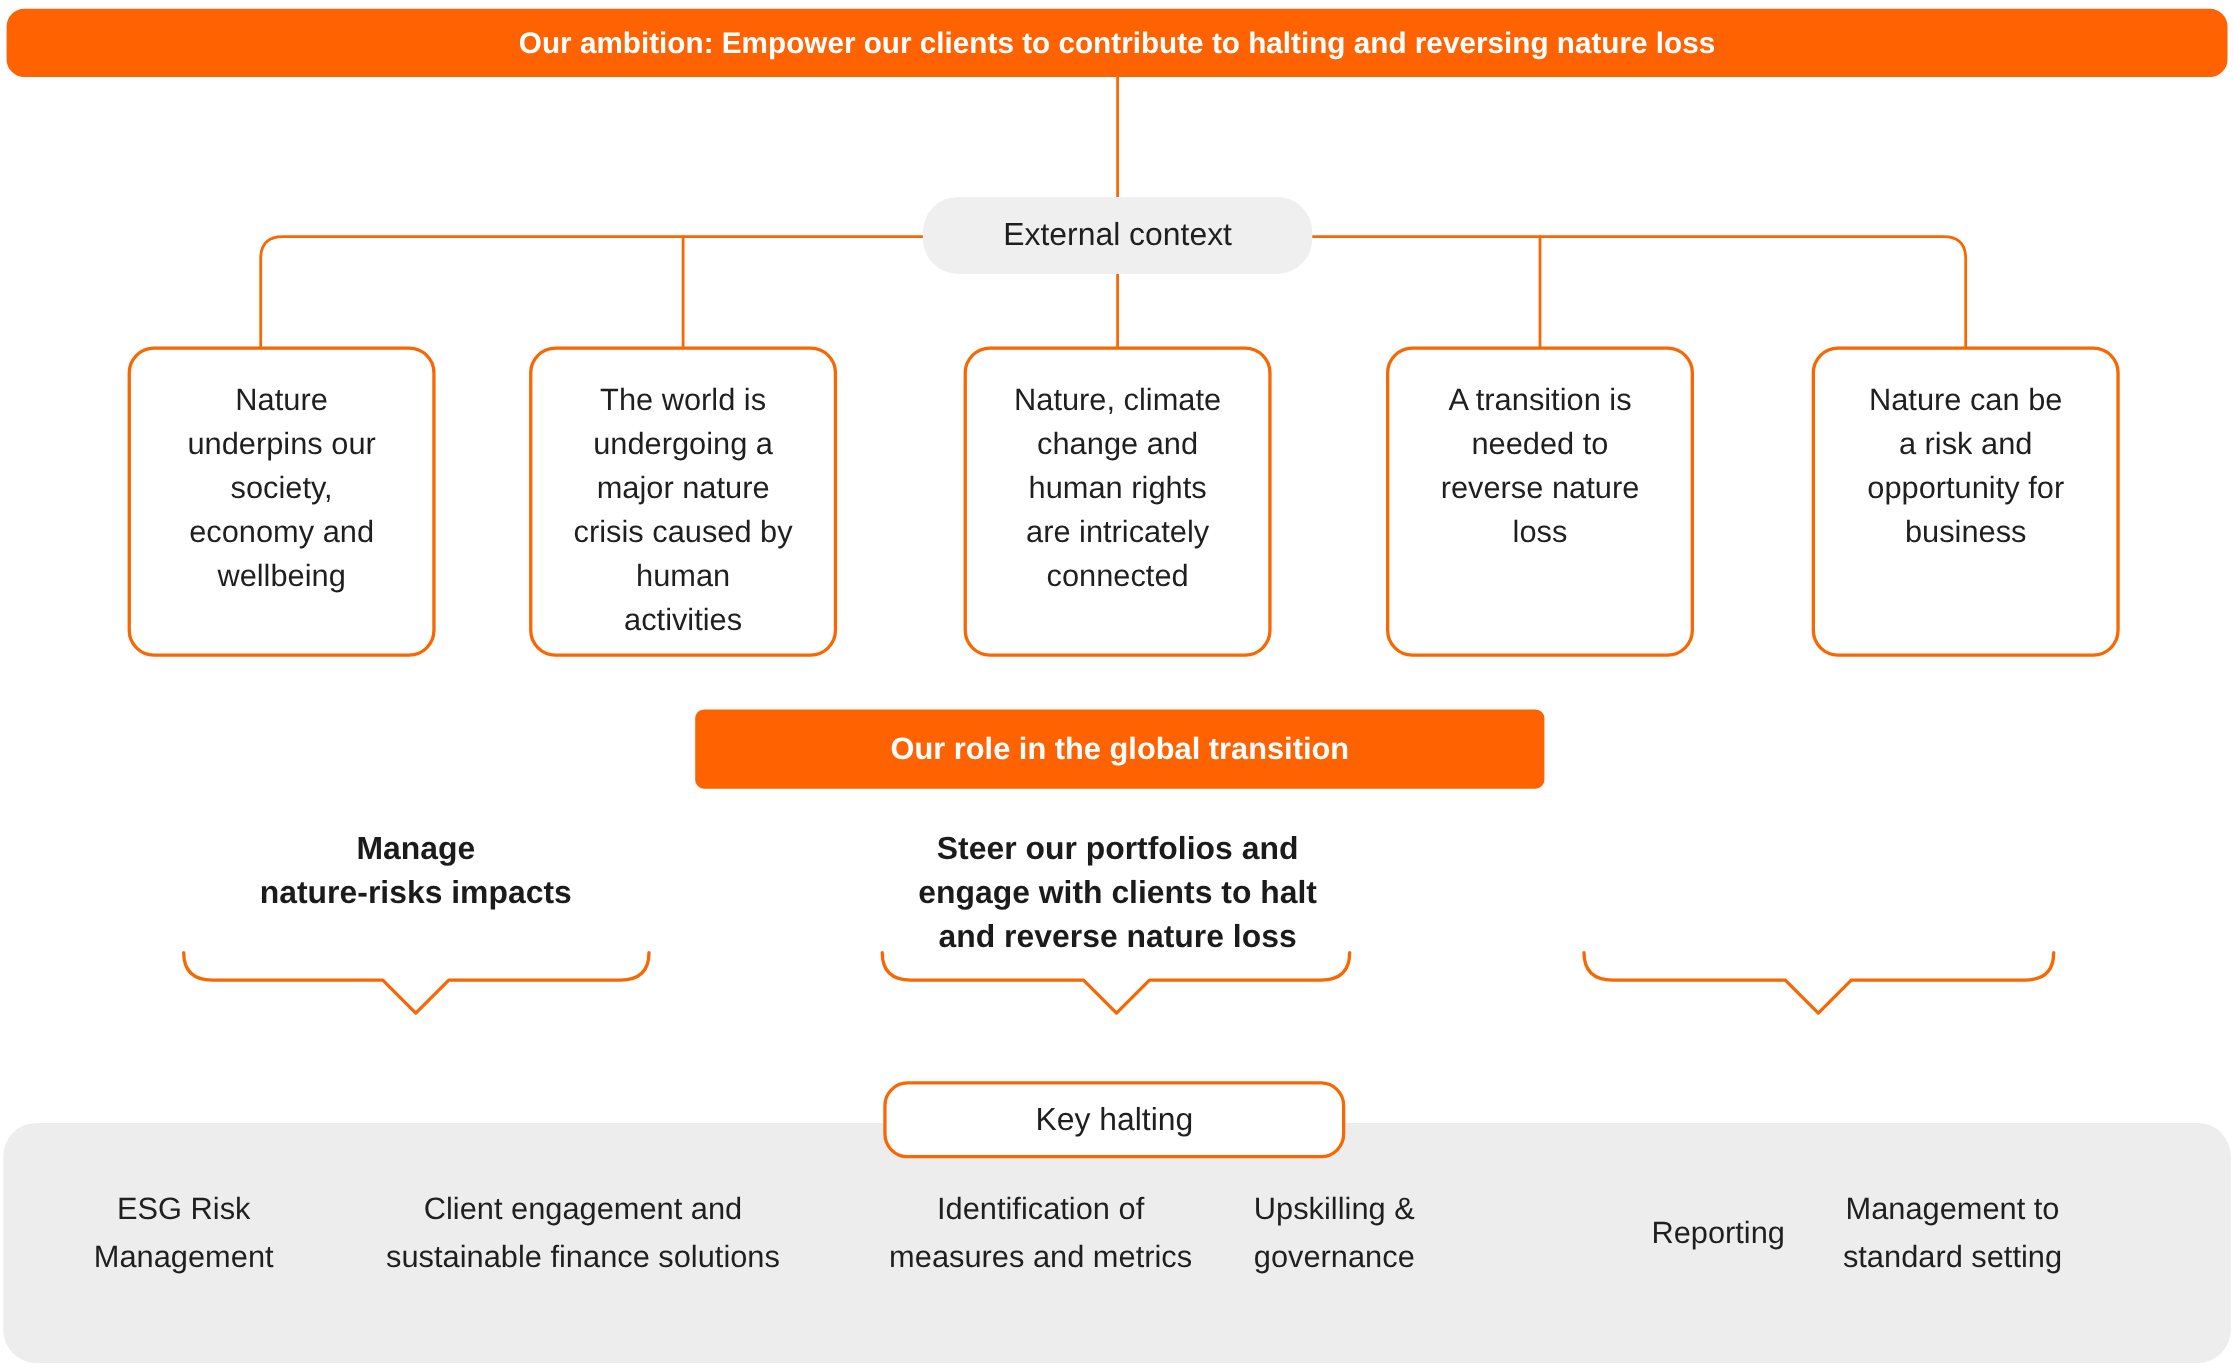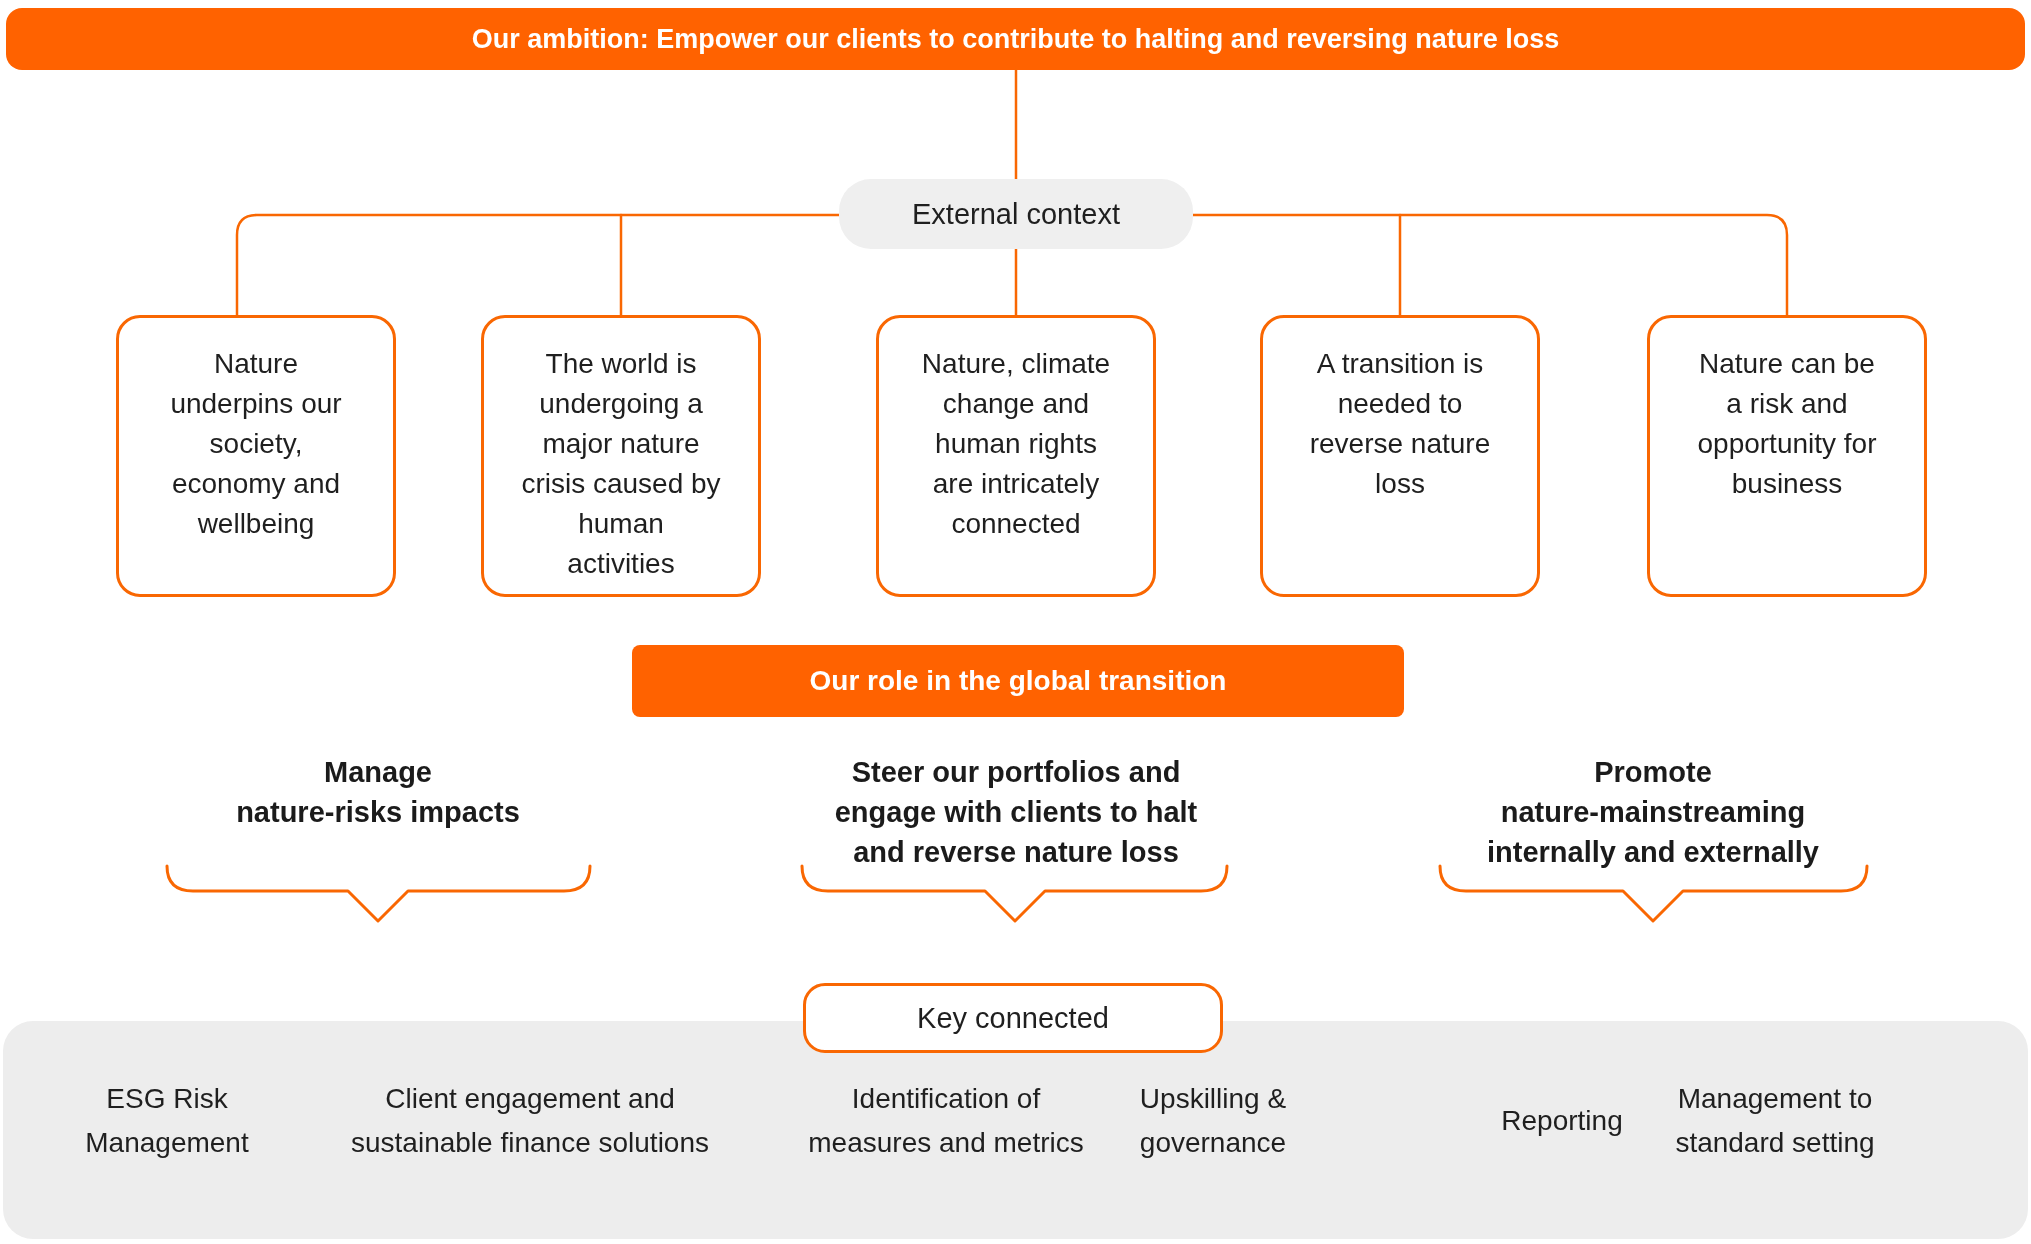--- a/index.html
+++ b/index.html
@@ -132,27 +132,24 @@
 opportunity for
 business</div>
 
   <div class="abs role-banner">Our role in the global transition</div>
 
   <div class="abs role-heading r1">Manage
 nature-risks  impacts</div>
   <div class="abs role-heading r2">Steer our portfolios and
 engage with clients to halt
 and reverse nature loss</div>
-  <div class="abs role-heading r3">Promote
-nature-mainstreaming
-internally and externally</div>
 
   <div class="abs bottom-panel"></div>
 
-  <div class="abs key-pill">Key connected</div>
+  <div class="abs key-pill">Key halting</div>
 
   <div class="abs enabler e1">ESG Risk
 Management</div>
   <div class="abs enabler e2">Client engagement and
 sustainable finance solutions</div>
   <div class="abs enabler e3">Identification of
 measures and metrics</div>
   <div class="abs enabler e4">Upskilling &amp;
 governance</div>
   <div class="abs enabler e5">Reporting</div>

